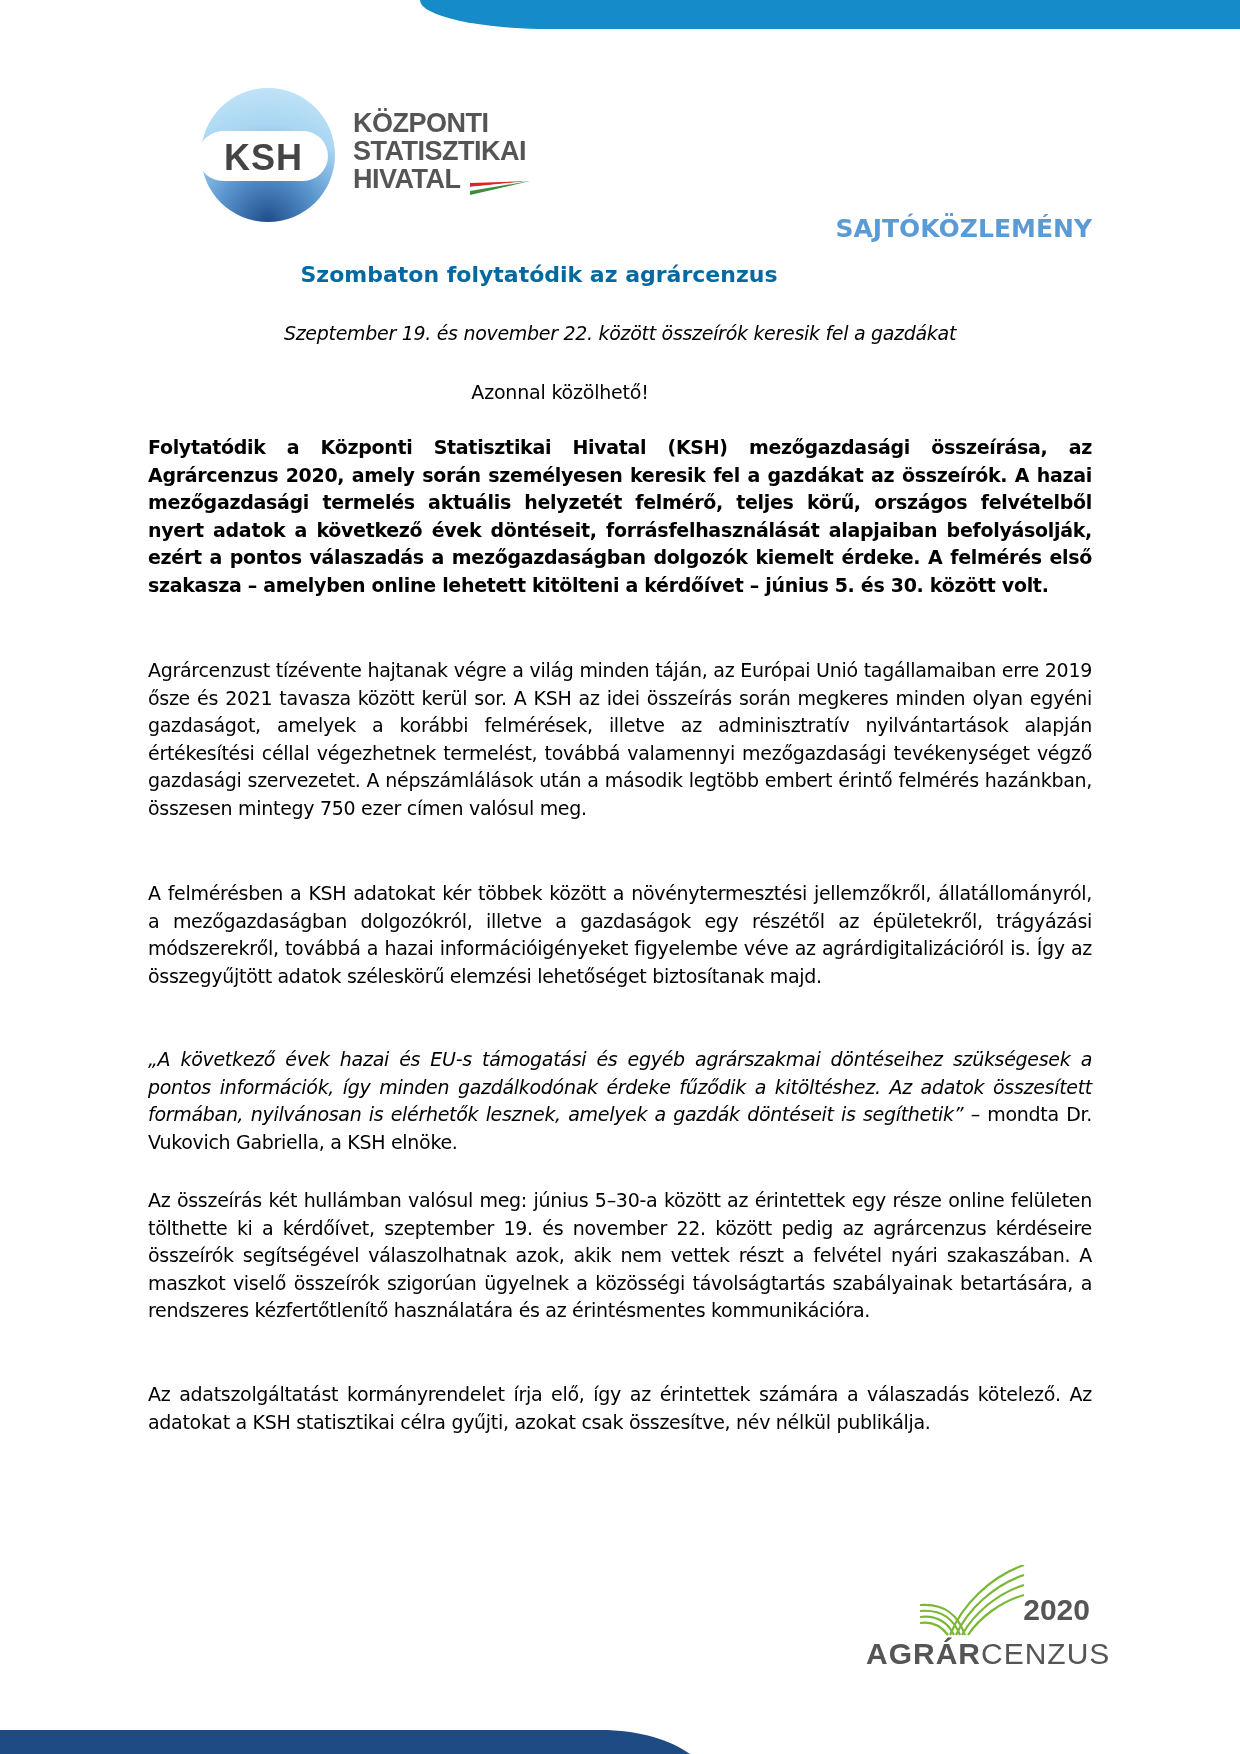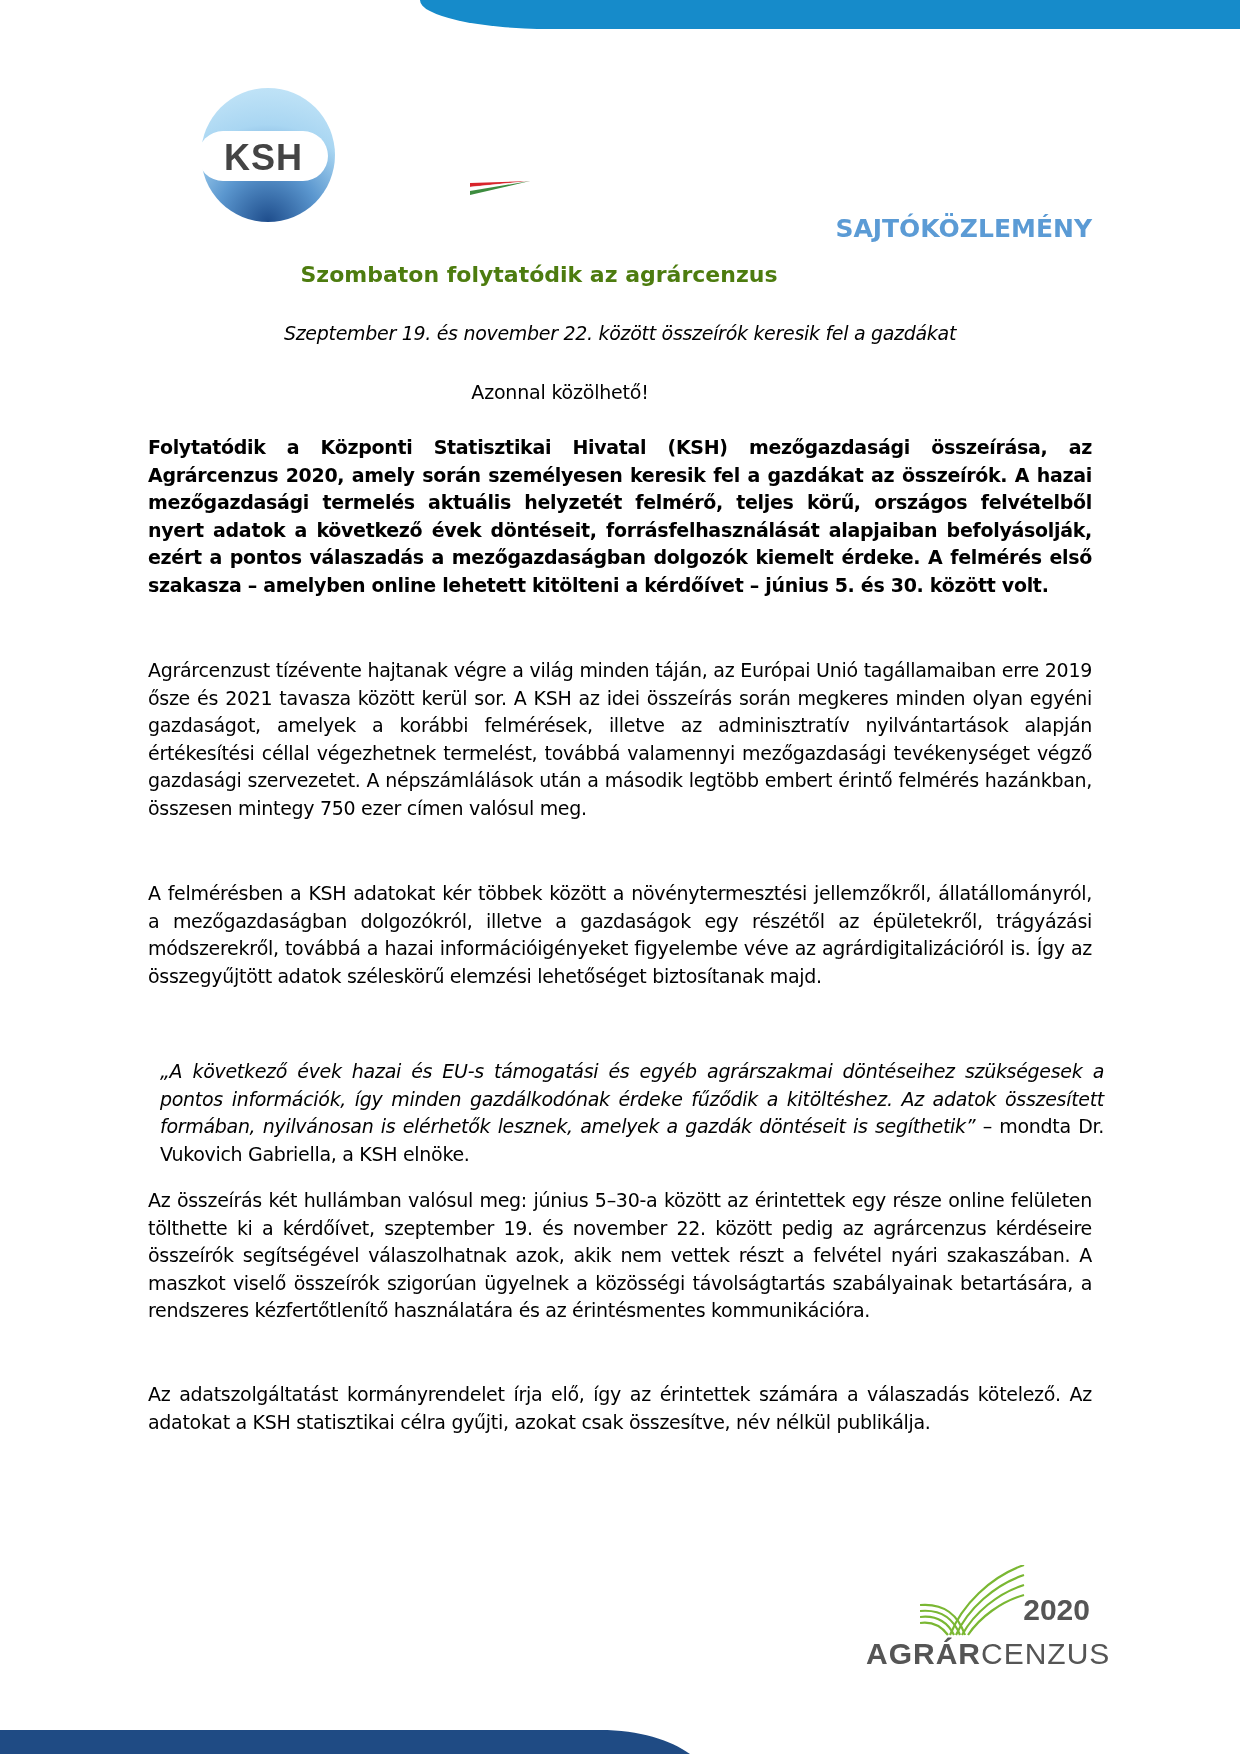--- a/index.html
+++ b/index.html
@@ -9,21 +9,21 @@
 
   .ksh-logo { position: absolute; left: 198px; top: 85px; width: 340px; height: 135px; }
   .ksh-circle { position: absolute; left: 3px; top: 3px; width: 134px; height: 134px; border-radius: 50%;
      background: radial-gradient(circle at 50% 100%, #1e4d8c 0%, #5b97cf 35%, #a9d6f2 65%, #c9e8f9 100%); }
   .ksh-band { position: absolute; left: 0; top: 46px; width: 130px; height: 50px; background: #fff; border-radius: 25px; }
   .ksh-letters { position: absolute; left: 26px; top: 52px; font-family: "Liberation Sans", sans-serif; font-weight: bold; font-size: 36px; color: #444; letter-spacing: 1px; }
   .ksh-name { position: absolute; left: 155px; top: 24px; font-family: "Liberation Sans", sans-serif; font-weight: bold; font-size: 27px; line-height: 28px; color: #555; letter-spacing: -0.5px; }
   .ksh-flag { position: absolute; left: 272px; top: 96px; width: 60px; height: 14px; }
 
   .press-label { position: absolute; right: 148px; top: 214px; font-family: "DejaVu Sans", sans-serif; font-weight: bold; font-size: 25px; color: #5b9bd5; }
-  .title { position: absolute; left: 0; width: 1188px; text-align: center; top: 262px; font-weight: bold; font-size: 22px; color: #4d7c0f; padding-right: 140px; box-sizing: border-box; padding-left: 30px; }
+  .title { position: absolute; left: 0; width: 1188px; text-align: center; top: 262px; font-weight: bold; font-size: 22px; color: #0369a1; padding-right: 140px; box-sizing: border-box; padding-left: 30px; }
   .subtitle { position: absolute; left: 0; width: 1240px; text-align: center; top: 322px; font-style: italic; font-size: 19px; color: #000; letter-spacing: -0.3px; box-sizing: border-box; }
   .release { position: absolute; left: 0; width: 1120px; text-align: center; top: 381px; font-size: 19px; letter-spacing: -0.2px; }
 
   .para { position: absolute; left: 148px; width: 944px; font-size: 19px; line-height: 27.5px; text-align: justify; letter-spacing: -0.3px; }
   .p1 { top: 434px; font-weight: bold; }
   .p2 { top: 657px; }
   .p3 { top: 880px; }
   .p4 { top: 1046px; }
   .p5 { top: 1187px; }
   .p6 { top: 1381px; }
@@ -36,37 +36,42 @@
 </style>
 </head>
 <body>
 
 <div class="top-bar"></div>
 
 <div class="ksh-logo">
   <div class="ksh-circle"></div>
   <div class="ksh-band"></div>
   <div class="ksh-letters">KSH</div>
+  <div class="ksh-name">
+    <div>KÖZPONTI</div>
+    <div>STATISZTIKAI</div>
+    <div>HIVATAL</div>
+  </div>
   <svg class="ksh-flag" viewBox="0 0 60 14">
     <polygon points="0,2 60,0 0,6" fill="#d8232a"></polygon>
     <polygon points="0,6 60,0 0,10" fill="#ffffff" stroke="#eee" stroke-width="0.3"></polygon>
     <polygon points="0,10 60,0 0,14" fill="#3d8c3f"></polygon>
   </svg>
 </div>
 
 <div class="press-label">SAJTÓKÖZLEMÉNY</div>
 
 <div class="title">Szombaton folytatódik az agrárcenzus</div>
 <div class="subtitle">Szeptember 19. és november 22. között összeírók keresik fel a gazdákat</div>
 <div class="release">Azonnal közölhető!</div>
 
 <p class="para p1" style="margin:0">Folytatódik a Központi Statisztikai Hivatal (KSH) mezőgazdasági összeírása, az Agrárcenzus 2020, amely során személyesen keresik fel a gazdákat az összeírók. A hazai mezőgazdasági termelés aktuális helyzetét felmérő, teljes körű, országos felvételből nyert adatok a következő évek döntéseit, forrásfelhasználását alapjaiban befolyásolják, ezért a pontos válaszadás a mezőgazdaságban dolgozók kiemelt érdeke. A felmérés első szakasza – amelyben online lehetett kitölteni a kérdőívet – június 5. és 30. között volt.</p>
 <p class="para p2" style="margin:0">Agrárcenzust tízévente hajtanak végre a világ minden táján, az Európai Unió tagállamaiban erre 2019 ősze és 2021 tavasza között kerül sor. A KSH az idei összeírás során megkeres minden olyan egyéni gazdaságot, amelyek a korábbi felmérések, illetve az adminisztratív nyilvántartások alapján értékesítési céllal végezhetnek termelést, továbbá valamennyi mezőgazdasági tevékenységet végző gazdasági szervezetet. A népszámlálások után a második legtöbb embert érintő felmérés hazánkban, összesen mintegy 750 ezer címen valósul meg.</p>
 <p class="para p3" style="margin:0">A felmérésben a KSH adatokat kér többek között a növénytermesztési jellemzőkről, állatállományról, a mezőgazdaságban dolgozókról, illetve a gazdaságok egy részétől az épületekről, trágyázási módszerekről, továbbá a hazai információigényeket figyelembe véve az agrárdigitalizációról is. Így az összegyűjtött adatok széleskörű elemzési lehetőséget biztosítanak majd.</p>
-<p class="para p4" style="margin:12px"><span class="quote">„A következő évek hazai és EU-s támogatási és egyéb agrárszakmai döntéseihez szükségesek a pontos információk, így minden gazdálkodónak érdeke fűződik a kitöltéshez. Az adatok összesített formában, nyilvánosan is elérhetők lesznek, amelyek a gazdák döntéseit is segíthetik”</span><span> – mondta Dr. Vukovich Gabriella, a KSH elnöke.</span></p>
+<p class="para p4" style="margin:0"><span class="quote">„A következő évek hazai és EU-s támogatási és egyéb agrárszakmai döntéseihez szükségesek a pontos információk, így minden gazdálkodónak érdeke fűződik a kitöltéshez. Az adatok összesített formában, nyilvánosan is elérhetők lesznek, amelyek a gazdák döntéseit is segíthetik”</span><span> – mondta Dr. Vukovich Gabriella, a KSH elnöke.</span></p>
 <p class="para p5" style="margin:0">Az összeírás két hullámban valósul meg: június 5–30-a között az érintettek egy része online felületen tölthette ki a kérdőívet, szeptember 19. és november 22. között pedig az agrárcenzus kérdéseire összeírók segítségével válaszolhatnak azok, akik nem vettek részt a felvétel nyári szakaszában. A maszkot viselő összeírók szigorúan ügyelnek a közösségi távolságtartás szabályainak betartására, a rendszeres kézfertőtlenítő használatára és az érintésmentes kommunikációra.</p>
 <p class="para p6" style="margin:0">Az adatszolgáltatást kormányrendelet írja elő, így az érintettek számára a válaszadás kötelező. Az adatokat a KSH statisztikai célra gyűjti, azokat csak összesítve, név nélkül publikálja.</p>
 
 <div class="agrar-logo">
   <svg style="position:absolute;left:60px;top:0;width:110px;height:72px" viewBox="0 0 110 72">
     <g fill="none" stroke="#7ab733" stroke-width="2.2">
       <path d="M0,40 C25,38 38,50 45,70"></path>
       <path d="M0,46 C22,44 34,55 40,70"></path>
       <path d="M0,52 C18,50 28,58 34,70"></path>
       <path d="M0,58 C14,56 22,62 28,70"></path>

